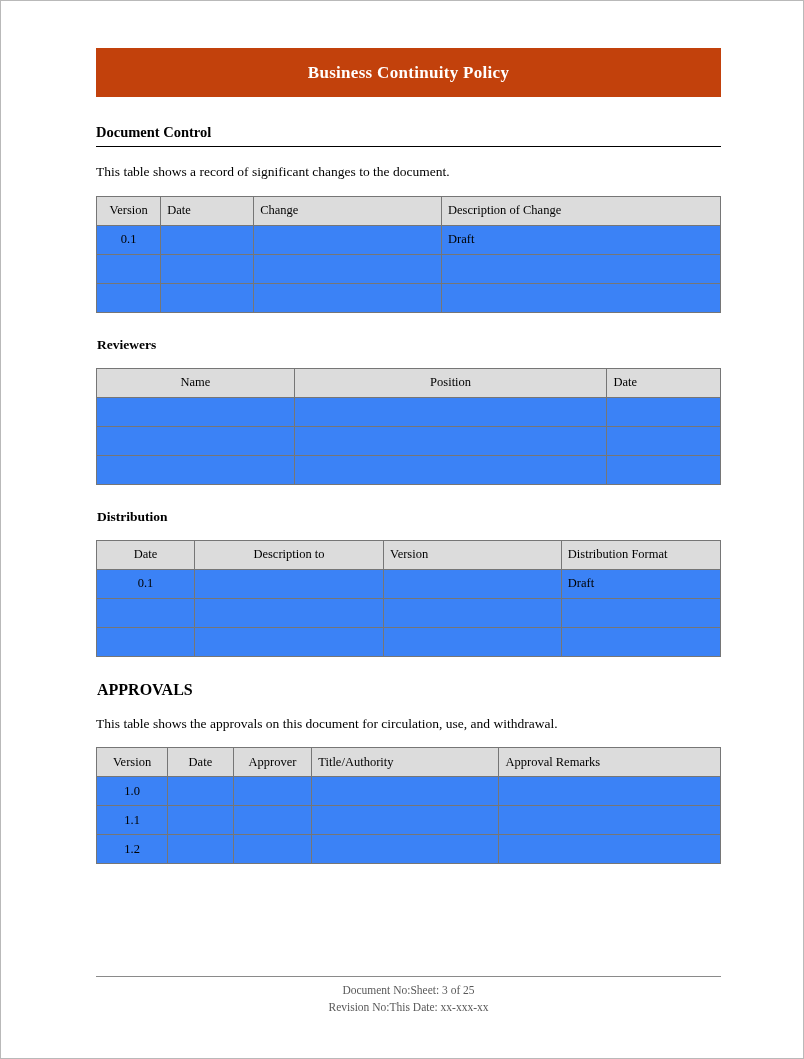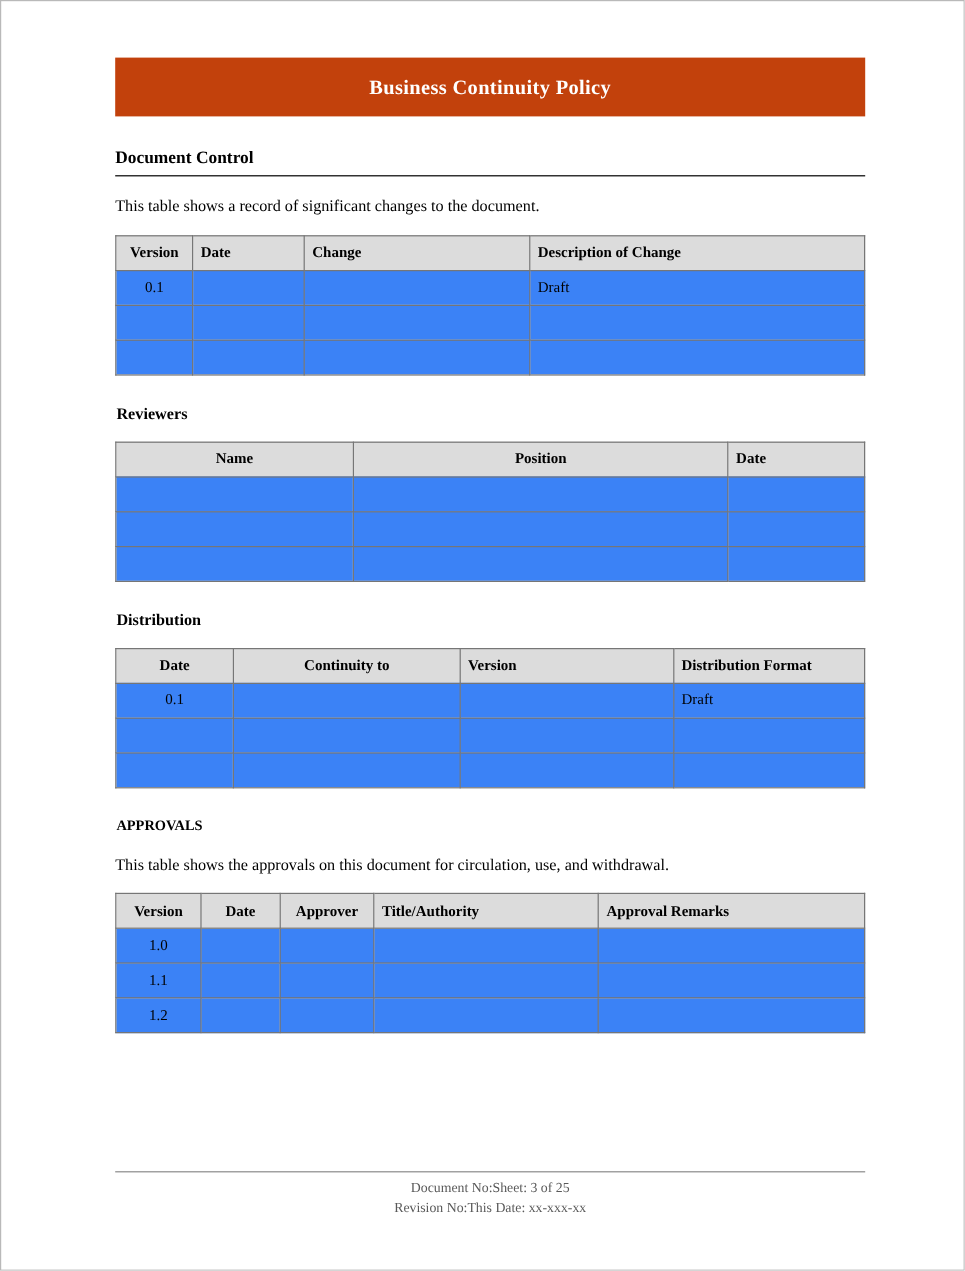--- a/index.html
+++ b/index.html
@@ -45,42 +45,42 @@
     margin: 27px 0 0 0;
     padding-bottom: 5px;
     border-bottom: 1px solid #000000;
   }
   h3.section {
     font-size: 13.5px;
     font-weight: bold;
     margin: 24px 0 0 1px;
   }
   h3.section.caps {
-    font-size: 12px;
+    font-size: 16px;
   }
   p.para {
     font-size: 13.5px;
     margin: 16px 0 0 0;
     line-height: 1.3;
   }
   table.dt {
     width: 100%;
     border-collapse: collapse;
     margin-top: 15px;
     font-size: 12.5px;
   }
   table.dt th, table.dt td {
     border: 1px solid #767676;
     height: 22px;
     padding: 3px 6px;
     vertical-align: middle;
   }
   table.dt th {
     background: #dcdcdc;
-    font-weight: bold;
+    font-weight: normal;
     text-align: left;
   }
   table.dt th.c, table.dt td.c {
     text-align: center;
   }
   table.dt td {
     background: #3b82f6;
   }
   .spacer-table { margin-top: 18px; }
 
@@ -192,21 +192,21 @@
     <table class="dt spacer-table">
       <colgroup>
         <col style="width:15.7%">
         <col style="width:30.3%">
         <col style="width:28.5%">
         <col style="width:25.5%">
       </colgroup>
       <thead>
         <tr>
           <th class="c">Date</th>
-          <th class="c">Continuity to</th>
+          <th class="c">Description to</th>
           <th>Version</th>
           <th>Distribution Format</th>
         </tr>
       </thead>
       <tbody>
         <tr>
           <td class="c">0.1</td>
           <td></td>
           <td></td>
           <td>Draft</td>

